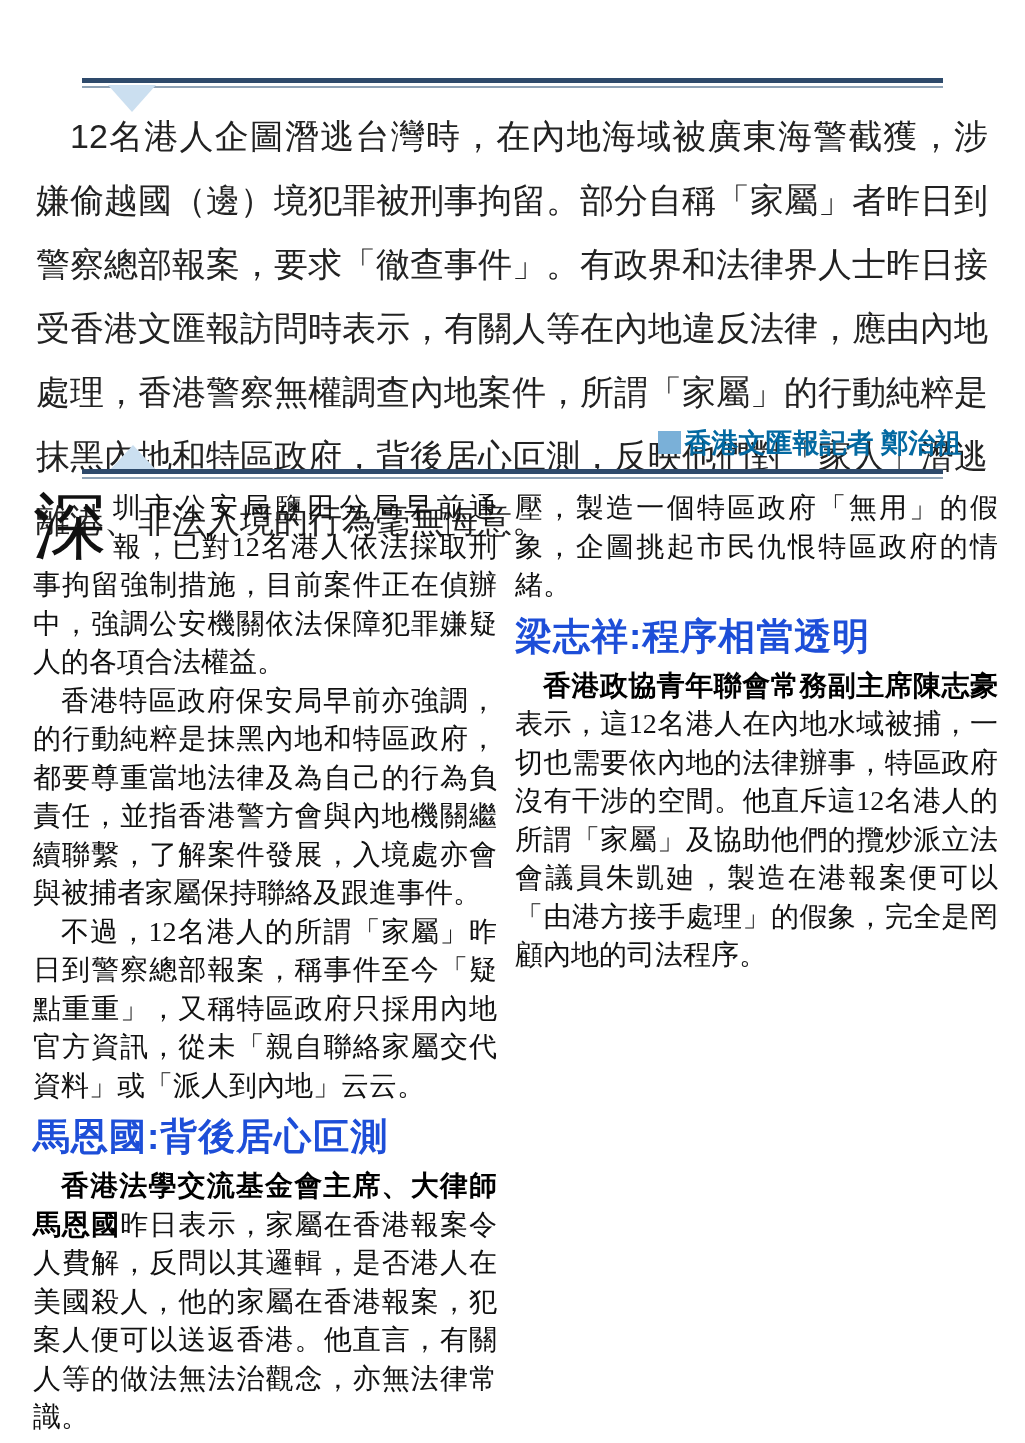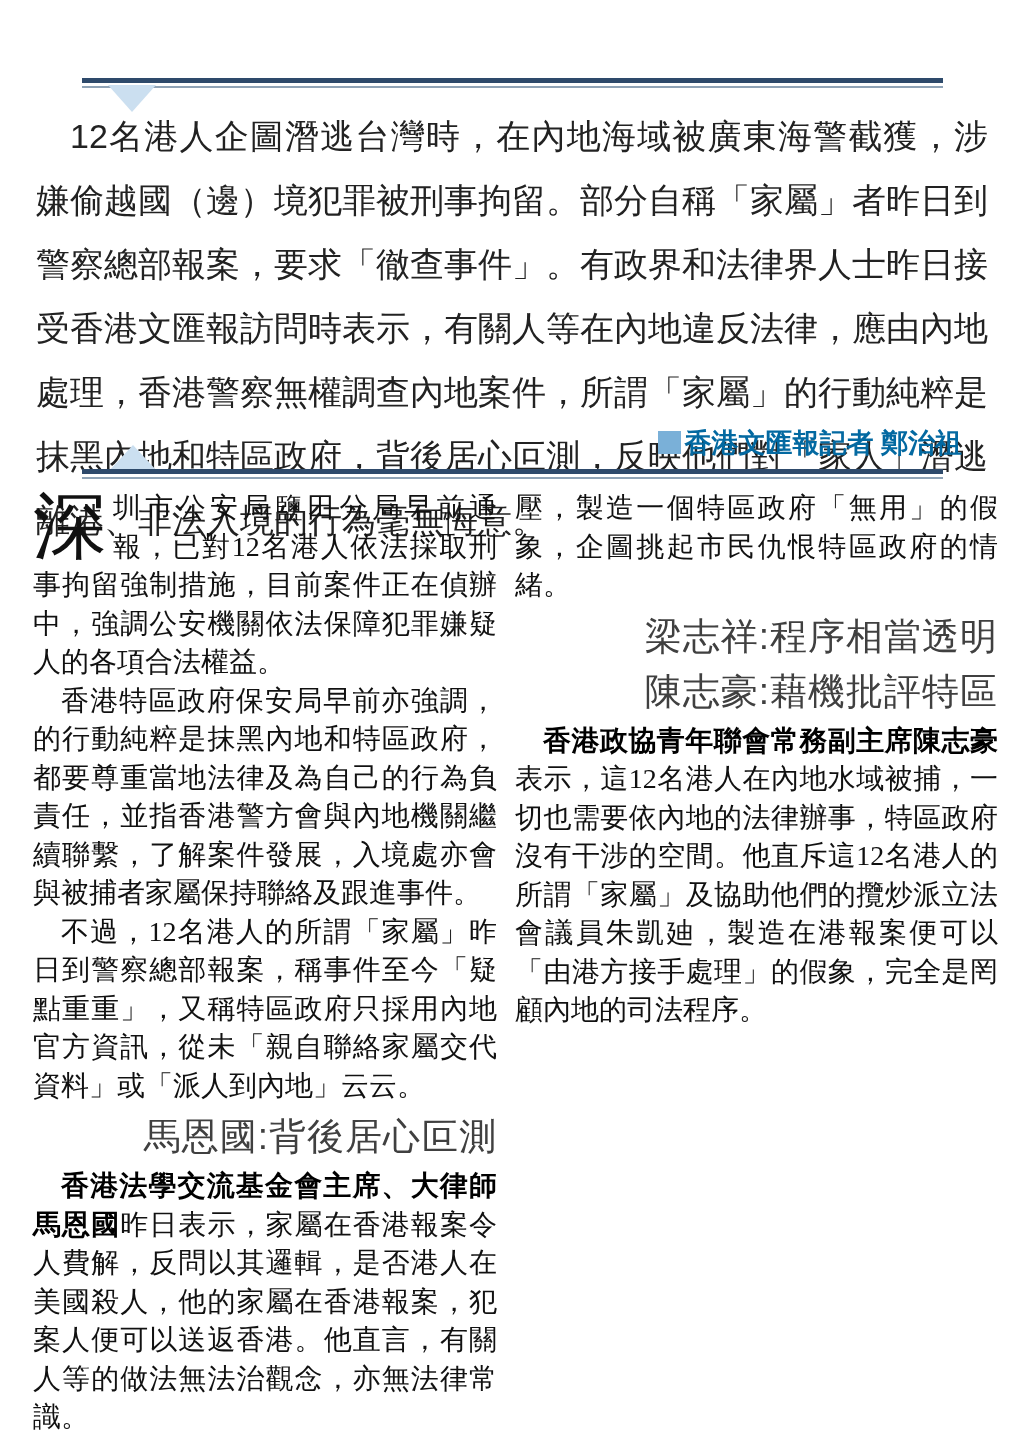--- a/index.html
+++ b/index.html
@@ -70,24 +70,24 @@
     margin:0;
     font-size:28px;line-height:38.5px;
     text-align:justify;
     text-justify:inter-character;
     color:#111111;
   }
   .indent{text-indent:28px;}
   .subhead{
     margin:9px 0 7px 0;
     font-family:"Liberation Sans", sans-serif;
-    font-weight:400;
+    font-weight:700;
     font-size:37px;line-height:46px;
-    text-align:right;
-    color:#404040;
+    text-align:left;
+    color:#1d4ed8;
     letter-spacing:1px;
   }
   .bold-lead{
     font-family:"Liberation Sans", sans-serif;
     font-weight:700;
     color:#000000;
   }
   .dropcap{
     float:left;
     font-size:74px;line-height:70px;
@@ -126,19 +126,18 @@
       <p class="para indent">香港特區政府保安局早前亦強調，的行動純粹是抹黑內地和特區政府，都要尊重當地法律及為自己的行為負責任，並指香港警方會與內地機關繼續聯繫，了解案件發展，入境處亦會與被捕者家屬保持聯絡及跟進事件。</p>
       <p class="para indent">不過，12名港人的所謂「家屬」昨日到警察總部報案，稱事件至今「疑點重重」，又稱特區政府只採用內地官方資訊，從未「親自聯絡家屬交代資料」或「派人到內地」云云。</p>
       <h2 class="subhead">馬恩國:背後居心叵測</h2>
       <p class="para indent"><span class="bold-lead">香港法學交流基金會主席、大律師馬恩國</span><span>昨日表示，家屬在香港報案令人費解，反問以其邏輯，是否港人在美國殺人，他的家屬在香港報案，犯案人便可以送返香港。他直言，有關人等的做法無法治觀念，亦無法律常識。</span></p>
 
     </div>
 
     <div class="col col-right">
       <p class="para">壓，製造一個特區政府「無用」的假象，企圖挑起市民仇恨特區政府的情緒。</p>
       <h2 class="subhead">梁志祥:程序相當透明</h2>
-      <h2 class="subhead">陳志豪:藉機批評特區</h2>
       <p class="para indent"><span class="bold-lead">香港政協青年聯會常務副主席陳志豪</span><span>表示，這12名港人在內地水域被捕，一切也需要依內地的法律辦事，特區政府沒有干涉的空間。他直斥這12名港人的所謂「家屬」及協助他們的攬炒派立法會議員朱凱廸，製造在港報案便可以「由港方接手處理」的假象，完全是罔顧內地的司法程序。</span></p>
 
     </div>
 
   </div>
 </div>
 
 </body></html>

